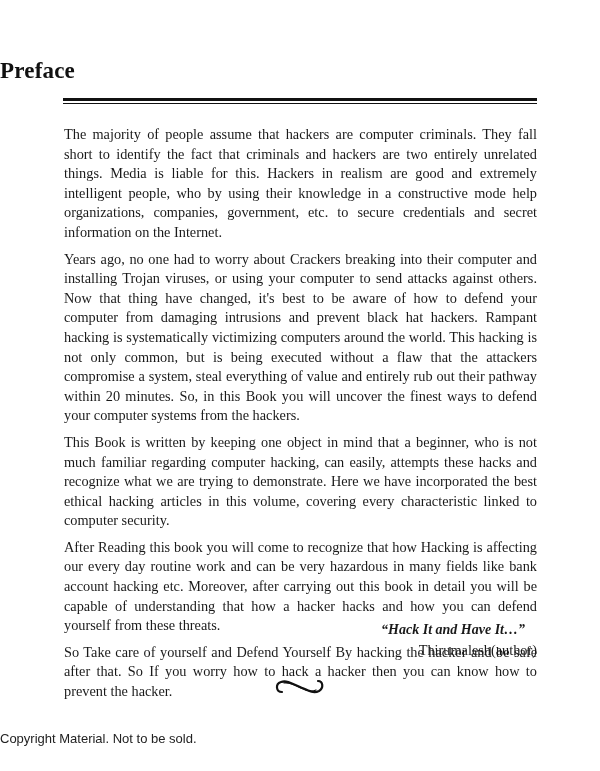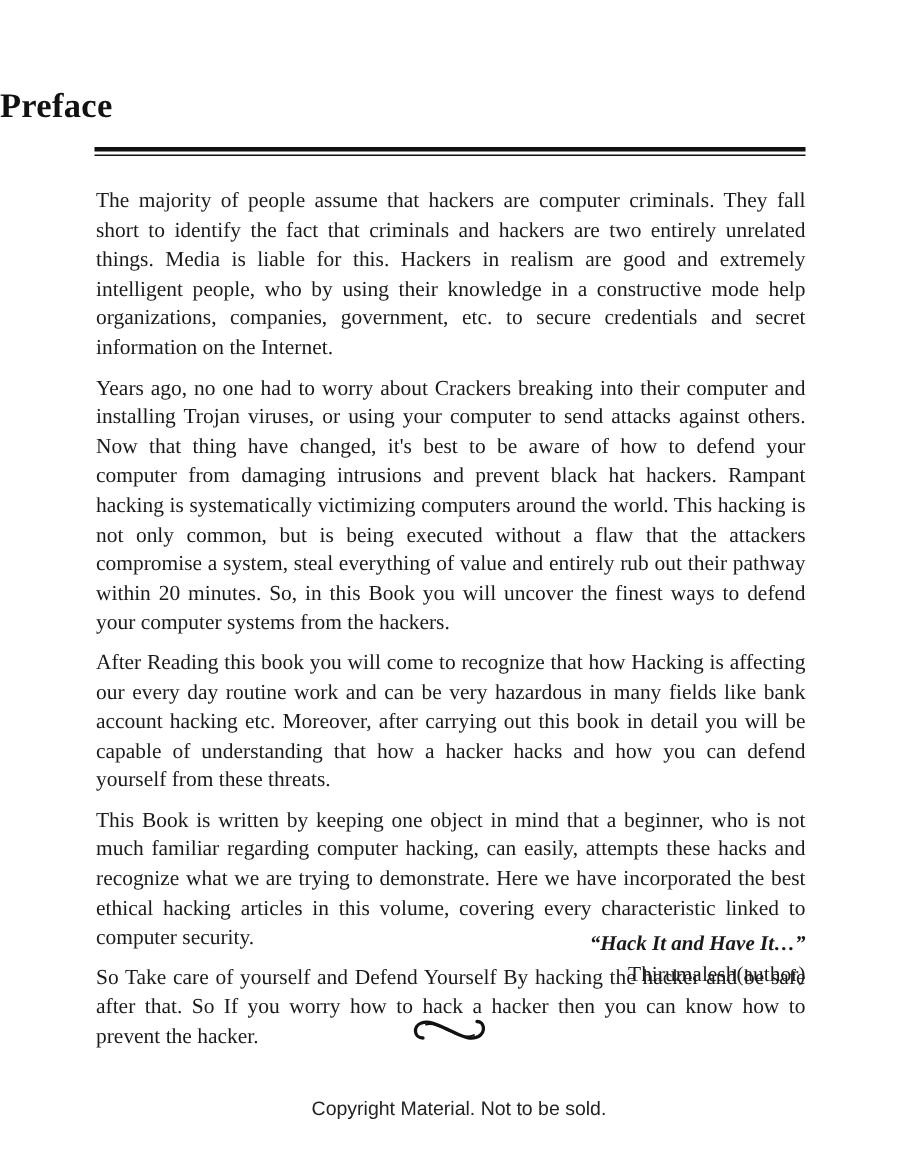--- a/index.html
+++ b/index.html
@@ -12,46 +12,46 @@
   .rule { position: absolute; left: 63px; width: 474px; background: #111; }
   .rule.thick { top: 98px; height: 3px; }
   .rule.thin { top: 102.5px; height: 1.5px; }
   .body-text {
     position: absolute; left: 64px; top: 125px; width: 473px;
     font-family: "Liberation Serif", serif; font-size: 14.3px; line-height: 19.6px;
     text-align: justify; color: #1a1a1a;
   }
   .body-text p { margin: 0 0 7px 0; }
   .quote {
-    position: absolute; right: 63px; top: 622px; text-align: right;
+    position: absolute; right: 75px; top: 622px; text-align: right;
     font-family: "Liberation Serif", serif; font-style: italic; font-weight: bold; font-size: 14px; color: #1a1a1a;
   }
   .author {
     position: absolute; right: 63px; top: 642px; text-align: right;
     font-family: "Liberation Serif", serif; font-size: 14.3px; color: #1a1a1a; margin-left: 15px;
   }
   .ornament { position: absolute; left: 272px; top: 673px; width: 56px; height: 26px; }
   .copyright {
-    position: absolute; left: 0; top: 731px; width: 524px; text-align: center;
-    font-family: "Liberation Sans", sans-serif; font-size: 13px; color: #222; padding-left: 44px;
+    position: absolute; left: 0; top: 731px; width: 524px; text-align: left;
+    font-family: "Liberation Sans", sans-serif; font-size: 13px; color: #222;
   }
 </style>
 </head>
 <body>
 
 <div class="page">
   <div class="title">Preface</div>
   <div class="rule thick"></div>
   <div class="rule thin"></div>
 
   <div class="body-text">
     <p>The majority of people assume that hackers are computer criminals. They fall short to identify the fact that criminals and hackers are two entirely unrelated things. Media is liable for this. Hackers in realism are good and extremely intelligent people, who by using their knowledge in a constructive mode help organizations, companies, government, etc. to secure credentials and secret information on the Internet.</p>
     <p>Years ago, no one had to worry about Crackers breaking into their computer and installing Trojan viruses, or using your computer to send attacks against others. Now that thing have changed, it's best to be aware of how to defend your computer from damaging intrusions and prevent black hat hackers. Rampant hacking is systematically victimizing computers around the world. This hacking is not only common, but is being executed without a flaw that the attackers compromise a system, steal everything of value and entirely rub out their pathway within 20 minutes. So, in this Book you will uncover the finest ways to defend your computer systems from the hackers.</p>
+    <p>This Book is written by keeping one object in mind that a beginner, who is not much familiar regarding computer hacking, can easily, attempts these hacks and recognize what we are trying to demonstrate. Here we have incorporated the best ethical hacking articles in this volume, covering every characteristic linked to computer security.</p>
     <p>After Reading this book you will come to recognize that how Hacking is affecting our every day routine work and can be very hazardous in many fields like bank account hacking etc. Moreover, after carrying out this book in detail you will be capable of understanding that how a hacker hacks and how you can defend yourself from these threats.</p>
-    <p>This Book is written by keeping one object in mind that a beginner, who is not much familiar regarding computer hacking, can easily, attempts these hacks and recognize what we are trying to demonstrate. Here we have incorporated the best ethical hacking articles in this volume, covering every characteristic linked to computer security.</p>
     <p>So Take care of yourself and Defend Yourself By hacking the hacker and be safe after that. So If you worry how to hack a hacker then you can know how to prevent the hacker.</p>
   </div>
 
   <div class="quote">“Hack It and Have It…”</div>
   <div class="author">Thirumalesh(author)</div>
 
   <svg class="ornament" viewBox="0 0 56 26">
     <path d="M10 19 C4 19 3 11 9 9 C15 7 21 11 28 14 C35 17 41 21 47 18 C52 15 51 8 46 8" fill="none" stroke="#111" stroke-width="2.2" stroke-linecap="round"></path>
     <path d="M12 10 C18 9 23 12 29 15 C35 18 40 19 44 17" fill="none" stroke="#111" stroke-width="1.2" stroke-linecap="round"></path>
   </svg>

